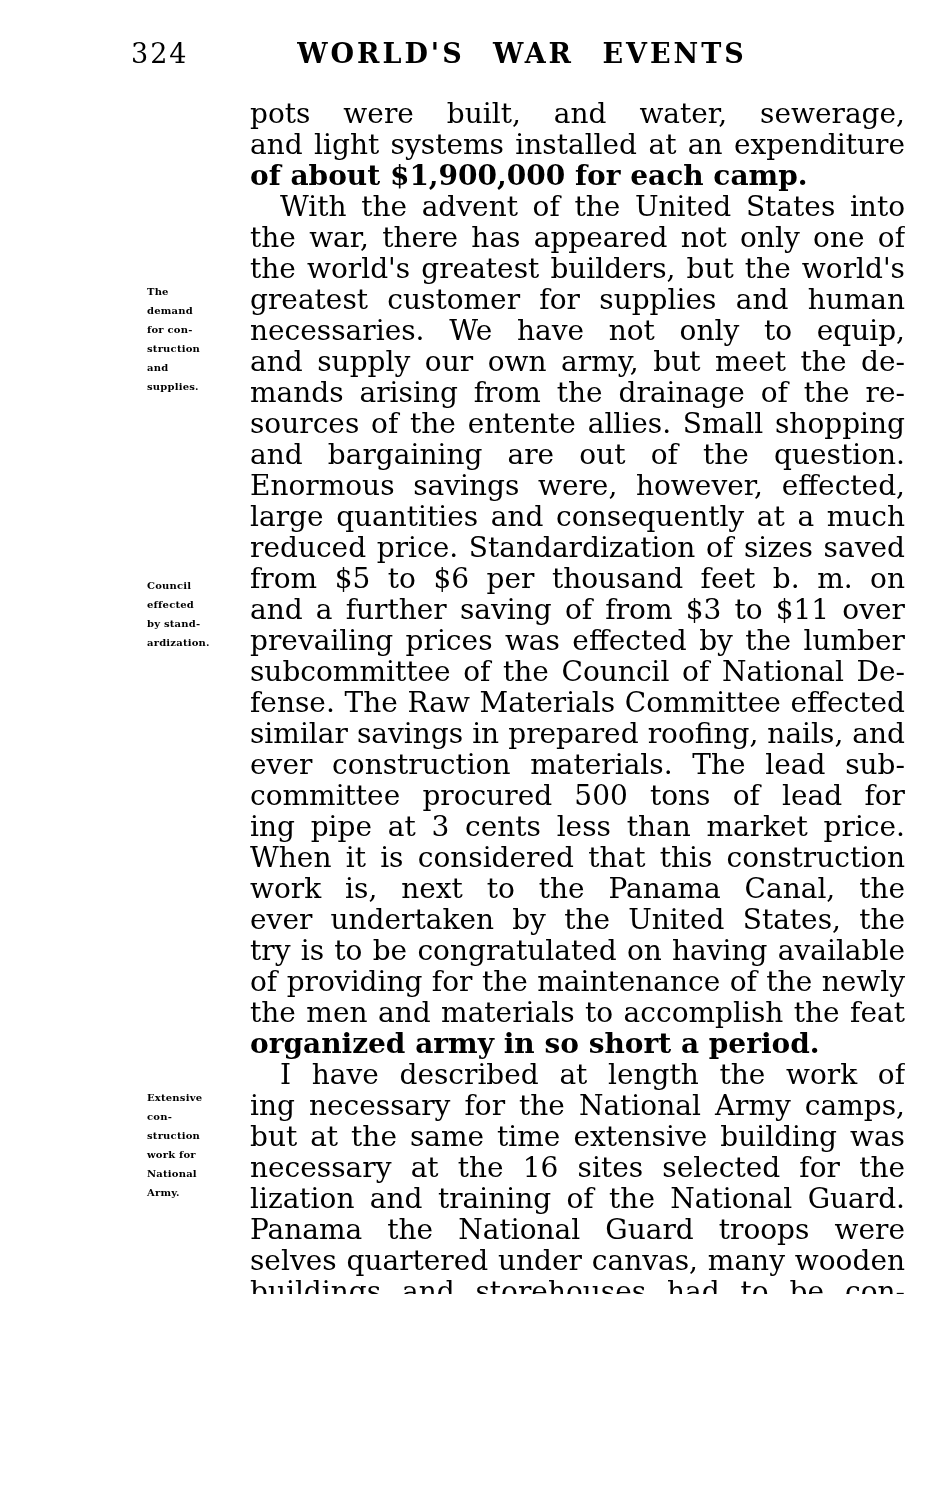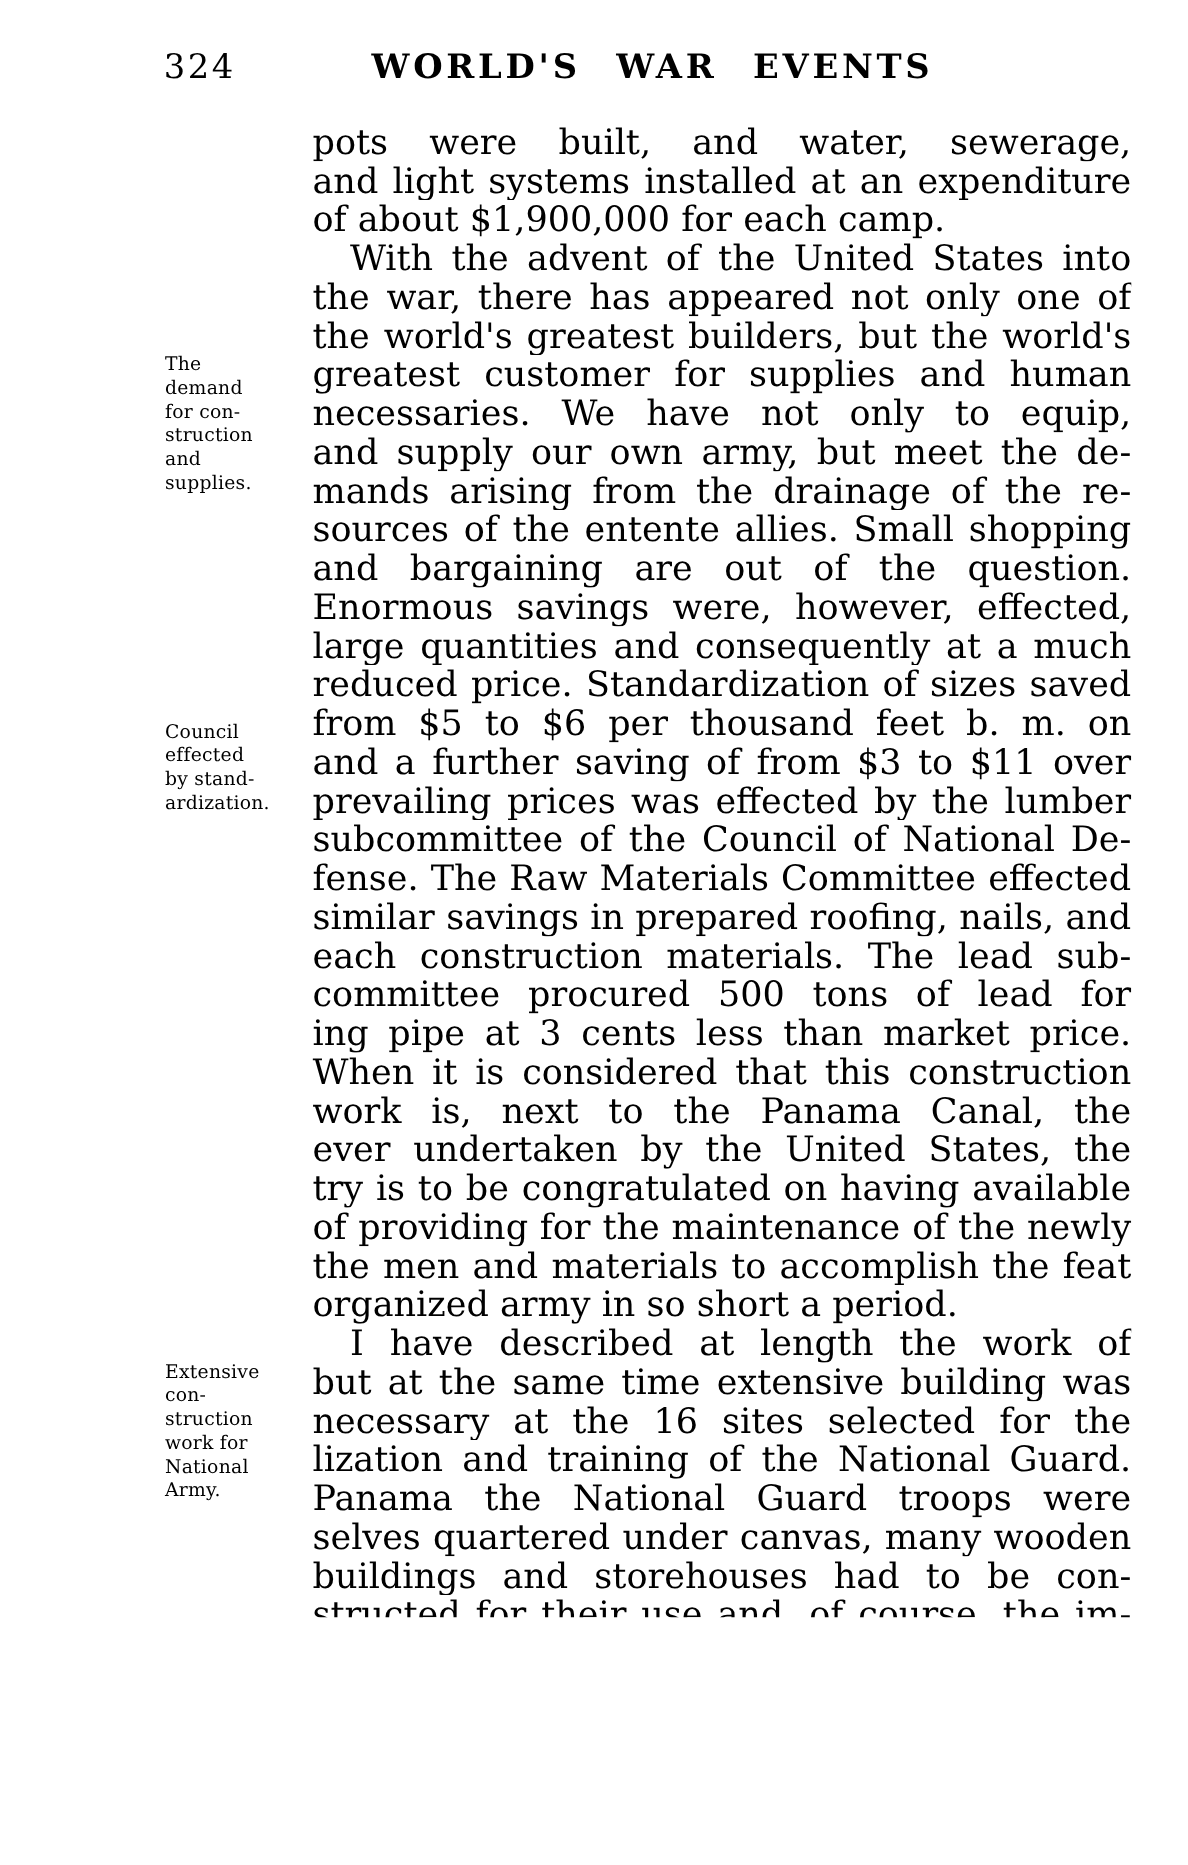--- a/index.html
+++ b/index.html
@@ -49,32 +49,33 @@
   .bline {
     height: 31px;
     line-height: 31px;
     overflow: hidden;
     text-align: justify;
     text-align-last: justify;
     white-space: normal;
   }
   .bline.short {
     text-align-last: left;
+    font-weight: bold;
   }
   .bline.indent {
     text-indent: 30px;
   }
   
   .note {
     position: absolute;
-    left: 85px;
+    left: 100px;
     width: 118px;
-    font-size: 15px;
+    font-size: 10px;
     line-height: 19px;
-    font-weight: normal;
+    font-weight: bold;
     letter-spacing: 0.2px;
   }
   .note-0 { top: 282px; }
   .note-1 { top: 576px; }
   .note-2 { top: 1088px; }
   .note-line {
     display: block;
   }
 </style>
 </head>
@@ -124,31 +125,32 @@
       <div class="bline">and bargaining are out of the question.</div>
       <div class="bline">Enormous savings were, however, effected, due</div>
       <div class="bline">large quantities and consequently at a much</div>
       <div class="bline">reduced price. Standardization of sizes saved</div>
       <div class="bline">from $5 to $6 per thousand feet b. m. on lumber,</div>
       <div class="bline">and a further saving of from $3 to $11 over</div>
       <div class="bline">prevailing prices was effected by the lumber</div>
       <div class="bline">subcommittee of the Council of National De-</div>
       <div class="bline">fense. The Raw Materials Committee effected</div>
       <div class="bline">similar savings in prepared roofing, nails, and</div>
-      <div class="bline">each construction materials. The lead sub-</div>
+      <div class="bline">ever construction materials. The lead sub-</div>
       <div class="bline">committee procured 500 tons of lead for caulk-</div>
       <div class="bline">ing pipe at 3 cents less than market price.</div>
       <div class="bline">When it is considered that this construction</div>
       <div class="bline">work is, next to the Panama Canal, the largest</div>
       <div class="bline">ever undertaken by the United States, the coun-</div>
       <div class="bline">try is to be congratulated on having available</div>
       <div class="bline">of providing for the maintenance of the newly</div>
       <div class="bline">the men and materials to accomplish the feat</div>
       <div class="bline short">organized army in so short a period.</div>
       <div class="bline indent">I have described at length the work of build-</div>
+      <div class="bline">ing necessary for the National Army camps,</div>
       <div class="bline">but at the same time extensive building was</div>
       <div class="bline">necessary at the 16 sites selected for the mobi-</div>
       <div class="bline">lization and training of the National Guard.</div>
       <div class="bline">Panama the National Guard troops were them-</div>
       <div class="bline">selves quartered under canvas, many wooden</div>
       <div class="bline">buildings and storehouses had to be con-</div>
       <div class="bline">structed for their use and, of course, the im-</div>
     </div>
 </div>
 

